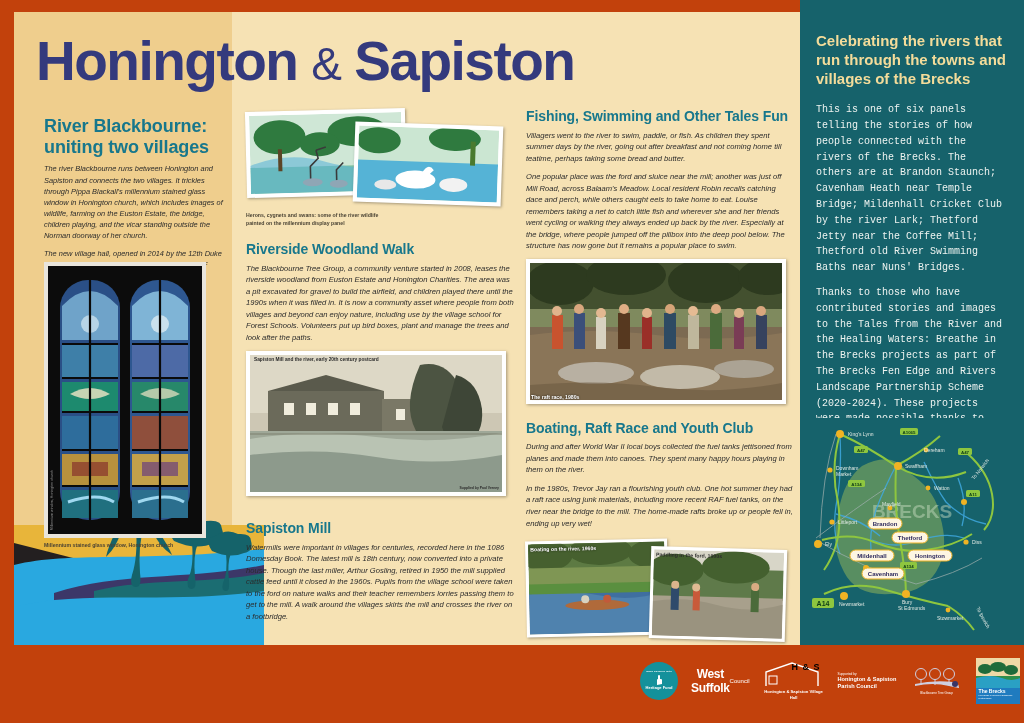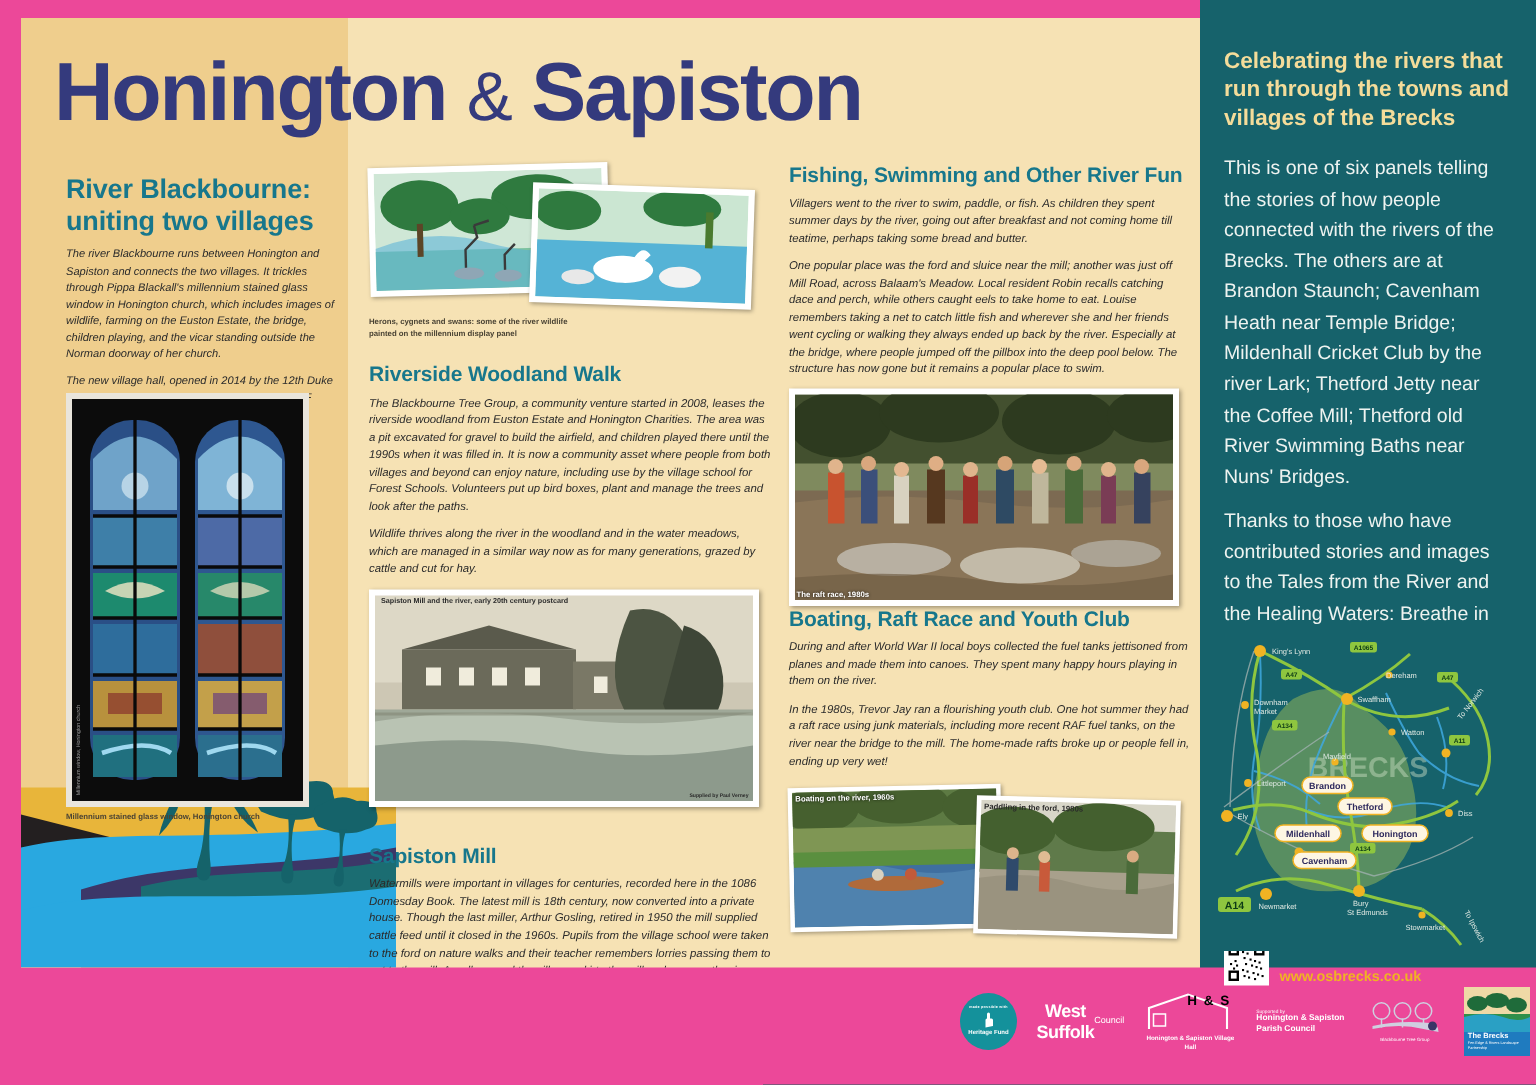--- a/index.html
+++ b/index.html
@@ -5,21 +5,21 @@
   * { box-sizing: border-box; margin: 0; padding: 0; }
   html, body {
     width: 1024px; height: 723px;
     font-family: "Liberation Sans", sans-serif;
     background: #2e2a5e;
     overflow: hidden;
   }
   #panel {
     position: relative;
     width: 1024px; height: 723px;
-    background: #ec4899;
+    background: #c2410c;
     padding-left: 35px;
   }
 
   
   .board {
     position: absolute;
     left: 14px; top: 12px;
     width: 786px; height: 633px;
     background: #f6e2b4;
     overflow: hidden;
@@ -116,22 +116,23 @@
     left: 800px; top: 0;
     width: 224px; height: 645px;
     background: #16626b;
     padding: 32px 18px 0 16px;
   }
   .rp-title {
     color: #f4dc9a; font-size: 15px; font-weight: 800;
     line-height: 1.25; margin-bottom: 14px;
   }
   .rp-body {
-    color: #eef3f0; font-size: 13px; line-height: 1.58;
+    color: #eef3f0; font-size: 10px; line-height: 1.58;
     margin-bottom: 9px;
+    font-family: Liberation Mono, monospace;
   }
   .qrrow { display: flex; align-items: flex-end; gap: 7px; margin-top: 5px; }
   .qr { width: 30px; height: 30px; background: #fff; padding: 2px; }
   .qrlink { color: #f0b323; font-size: 9.6px; font-weight: 800; }
 
   
   .map { position: absolute; left: 806px; top: 418px; width: 212px; height: 216px; }
 
   
   .logobar {
@@ -292,21 +293,20 @@
             <path d="M64 46 q6 -12 12 -4 q-4 4 -8 8z" fill="#ffffff"></path>
             <ellipse cx="96" cy="56" rx="14" ry="7" fill="#f2f2f2"></ellipse>
             <ellipse cx="28" cy="58" rx="11" ry="5" fill="#e8e8e8"></ellipse>
           </svg>
         </div>
       </div>
       <div class="caption-out" style="width:150px;">Herons, cygnets and swans: some of the river wildlife painted on the millennium display panel</div>
 
       <h2 class="head big" style="margin-top:14px">Riverside Woodland Walk</h2>
       <p class="body">The Blackbourne Tree Group, a community venture started in 2008, leases the riverside woodland from Euston Estate and Honington Charities. The area was a pit excavated for gravel to build the airfield, and children played there until the 1990s when it was filled in. It is now a community asset where people from both villages and beyond can enjoy nature, including use by the village school for Forest Schools. Volunteers put up bird boxes, plant and manage the trees and look after the paths.</p>
-      <p class="body">Wildlife thrives along the river in the woodland and in the water meadows, which are managed in a similar way now as for many generations, grazed by cattle and cut for hay.</p>
 
       <div class="photo" style="width:260px;height:145px;margin-top:8px;padding:4px;">
         <svg viewBox="0 0 252 137" style="width:100%;height:100%;display:block">
           <rect width="252" height="137" fill="#cdc7b4"></rect>
           <rect width="252" height="58" fill="#ddd8c6"></rect>
           <g fill="#6b6a5a">
             <rect x="18" y="36" width="116" height="40"></rect>
             <path d="M18 36 l58 -16 l58 16z" fill="#5a5a4c"></path>
             <rect x="132" y="44" width="52" height="32" fill="#7a7866"></rect>
           </g>
@@ -326,21 +326,21 @@
         </svg>
         <div class="cap dark" style="top:6px;bottom:auto;left:8px;font-size:4.8px;">Sapiston Mill and the river, early 20th century postcard</div>
         <div class="cap dark" style="right:7px;left:auto;bottom:6px;font-size:3.4px;">Supplied by Paul Verney</div>
       </div>
 
       <h2 class="head big" style="margin-top:24px">Sapiston Mill</h2>
       <p class="body">Watermills were important in villages for centuries, recorded here in the 1086 Domesday Book. The latest mill is 18th century, now converted into a private house. Though the last miller, Arthur Gosling, retired in 1950 the mill supplied cattle feed until it closed in the 1960s. Pupils from the village school were taken to the ford on nature walks and their teacher remembers lorries passing them to get to the mill. A walk around the villages skirts the mill and crosses the river on a footbridge.</p>
     </div>
 
     <div class="col col3">
-      <h2 class="head big">Fishing, Swimming and Other River Fun</h2>
+      <h2 class="head big">Fishing, Swimming and Other Tales Fun</h2>
       <p class="body">Villagers went to the river to swim, paddle, or fish. As children they spent summer days by the river, going out after breakfast and not coming home till teatime, perhaps taking some bread and butter.</p>
       <p class="body">One popular place was the ford and sluice near the mill; another was just off Mill Road, across Balaam's Meadow. Local resident Robin recalls catching dace and perch, while others caught eels to take home to eat. Louise remembers taking a net to catch little fish and wherever she and her friends went cycling or walking they always ended up back by the river. Especially at the bridge, where people jumped off the pillbox into the deep pool below. The structure has now gone but it remains a popular place to swim.</p>
 
       <div class="photo" style="width:260px;height:145px;margin-top:6px;padding:4px;">
         <svg viewBox="0 0 252 137" style="width:100%;height:100%;display:block">
           <rect width="252" height="137" fill="#6d7a52"></rect>
           <rect width="252" height="48" fill="#43502f"></rect>
           <g fill="#2d3a1f">
             <ellipse cx="30" cy="20" rx="34" ry="22"></ellipse>
             <ellipse cx="96" cy="12" rx="40" ry="20"></ellipse>
@@ -377,21 +377,21 @@
           <g>
             <ellipse cx="66" cy="110" rx="38" ry="11" fill="#b8b0a2"></ellipse>
             <ellipse cx="150" cy="114" rx="40" ry="12" fill="#c2baa8"></ellipse>
             <ellipse cx="214" cy="106" rx="30" ry="9" fill="#aba394"></ellipse>
           </g>
           <path d="M0 122 q70 -6 126 2 q64 8 126 -4 l0 17 l-252 0z" fill="#6e5c44" opacity=".65"></path>
         </svg>
         <div class="cap">The raft race, 1980s</div>
       </div>
 
-      <h2 class="head big" style="">Boating, Raft Race and Youth Club</h2>
+      <h2 class="head big" style="margin-top:16px">Boating, Raft Race and Youth Club</h2>
       <p class="body">During and after World War II local boys collected the fuel tanks jettisoned from planes and made them into canoes. They spent many happy hours playing in them on the river.</p>
       <p class="body">In the 1980s, Trevor Jay ran a flourishing youth club. One hot summer they had a raft race using junk materials, including more recent RAF fuel tanks, on the river near the bridge to the mill. The home-made rafts broke up or people fell in, ending up very wet!</p>
 
       <div style="position:relative;height:105px;margin-top:4px;">
         <div class="photo" style="position:absolute;left:0;top:4px;width:142px;height:96px;transform:rotate(-1.2deg);padding:3px;">
           <svg viewBox="0 0 136 90" style="width:100%;height:100%;display:block">
             <rect width="136" height="90" fill="#8fa06a"></rect>
             <rect width="136" height="26" fill="#5d7a43"></rect>
             <g fill="#46602f">
               <ellipse cx="18" cy="12" rx="26" ry="15"></ellipse>

